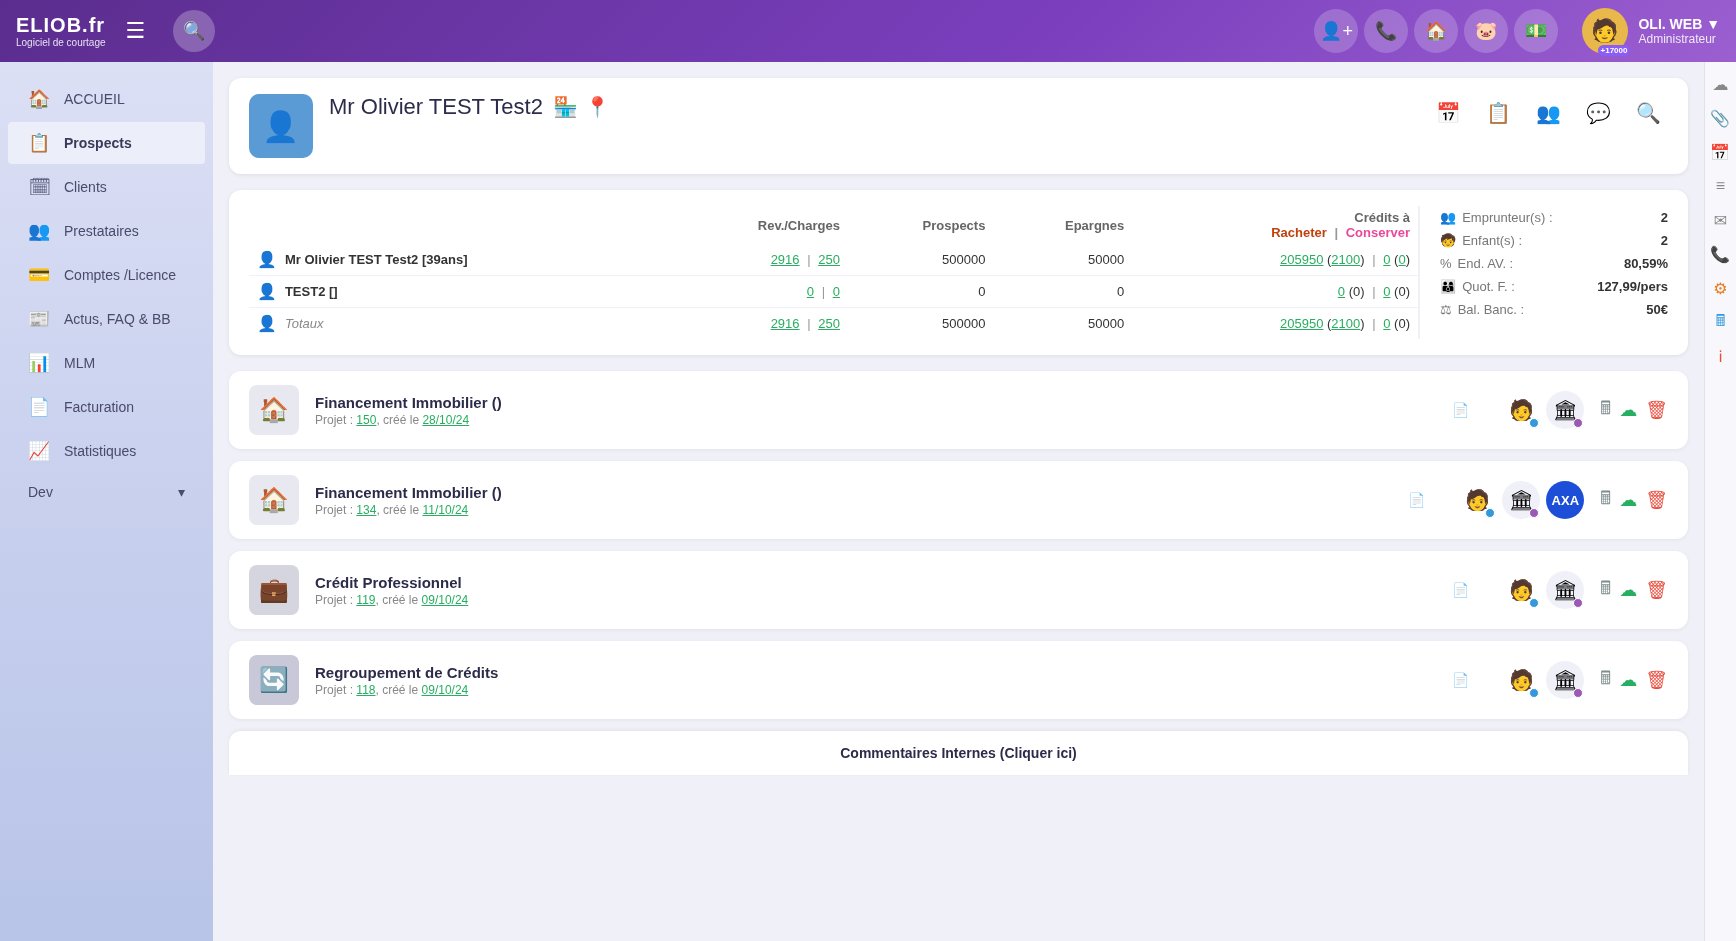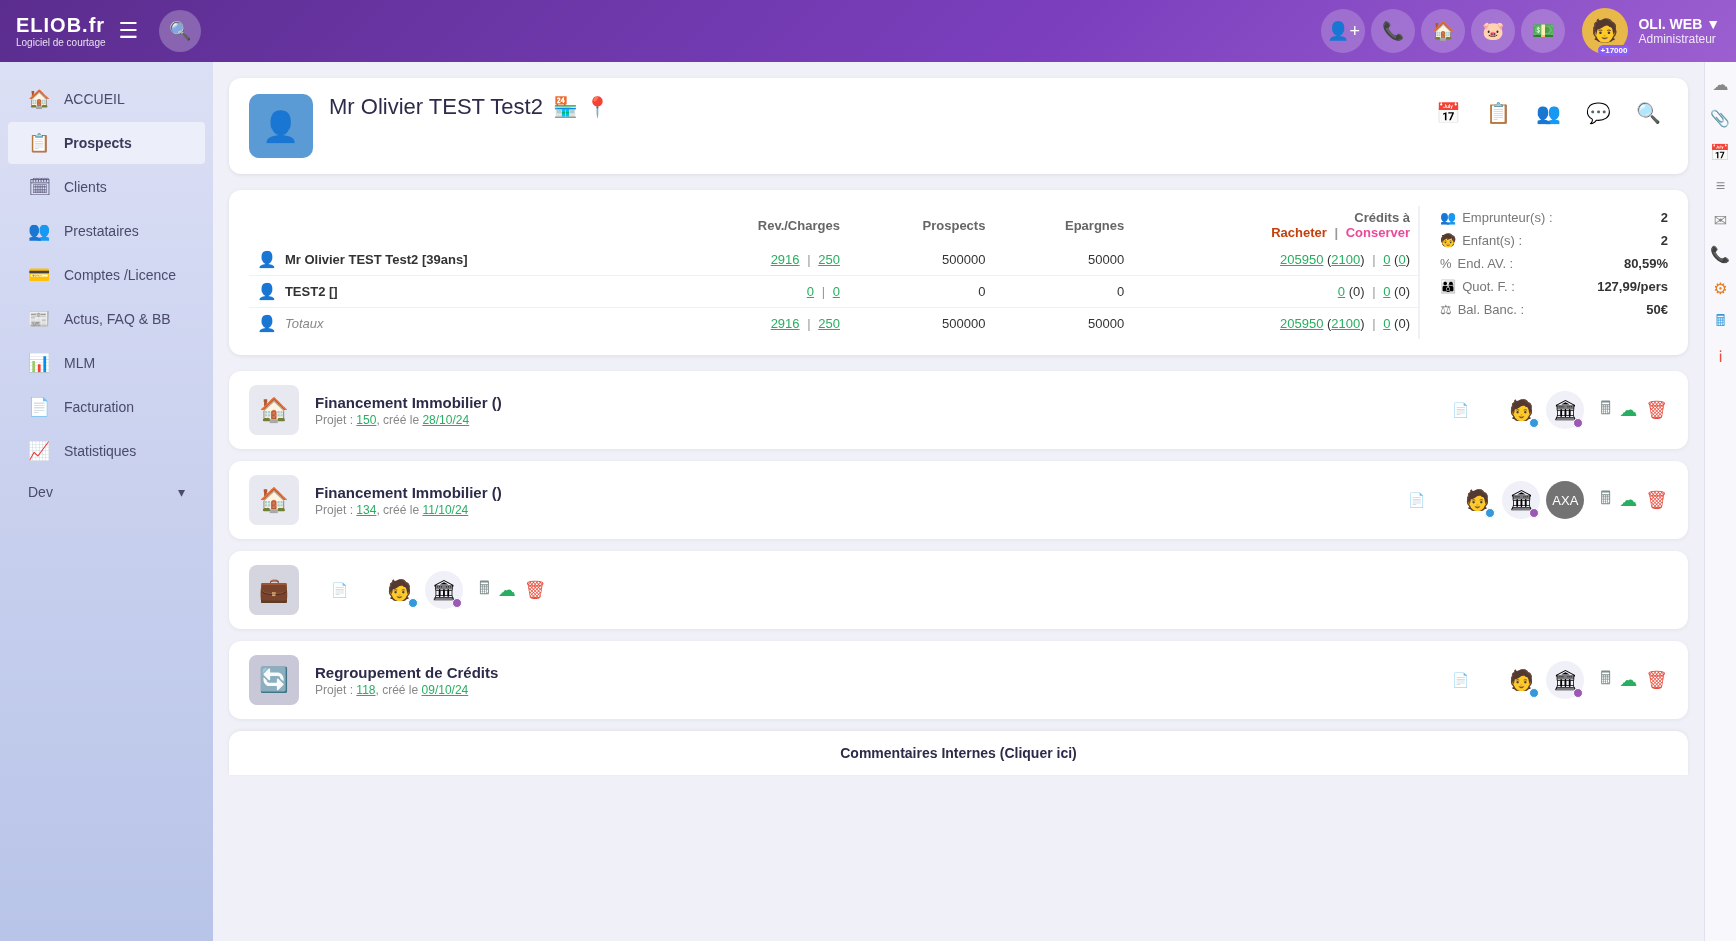--- a/index.html
+++ b/index.html
@@ -5,21 +5,21 @@
     * { box-sizing: border-box; margin: 0; padding: 0; }
     body { font-family: 'Segoe UI', Arial, sans-serif; background: #f0f0f5; display: flex; flex-direction: column; height: 941px; overflow: hidden; }
 
     
     .topnav {
       background: linear-gradient(135deg, #5b2d8e 0%, #7b3fbe 60%, #9b5fd0 100%);
       height: 62px;
       display: flex;
       align-items: center;
       padding: 0 16px;
-      gap: 5px;
+      gap: 12px;
       flex-shrink: 0;
       position: relative;
       z-index: 10;
     }
     .logo-area {
       display: flex;
       flex-direction: column;
       color: white;
       margin-right: 8px;
     }
@@ -250,23 +250,23 @@
       display: flex; align-items: center; justify-content: center;
       font-size: 20px; position: relative;
     }
     .bank-dot {
       width: 10px; height: 10px; border-radius: 50%;
       position: absolute; bottom: 1px; right: 1px;
       background: #9b59b6; border: 1px solid white;
     }
     .axa-logo {
       width: 38px; height: 38px; border-radius: 50%;
-      background: #737373;
-      display: flex; align-items: center; justify-content: center;
-      font-size: 13px; font-weight: normal; color: white;
+      background: #1d4ed8;
+      display: flex; align-items: center; justify-content: center;
+      font-size: 13px; font-weight: bold; color: white;
     }
     .project-actions { display: flex; align-items: center; gap: 8px; }
     .proj-action { font-size: 18px; cursor: pointer; }
     .proj-action.calc { color: #7f8c8d; }
     .proj-action.cloud { color: #27ae60; }
     .proj-action.del { color: #e74c3c; }
 
     
     .bottom-banner {
       background: white;
@@ -592,20 +592,26 @@
         <span class="proj-action calc">🖩</span>
         <span class="proj-action cloud">☁</span>
         <span class="proj-action del">🗑</span>
       </div>
     </div>
 
     <div class="project-card">
       <div class="project-thumb" style="background:#d5d5e0;">
         <span>💼</span>
       </div>
+      <div class="project-info">
+        <div class="project-title">Crédit Professionnel</div>
+        <div class="project-sub">
+          Projet : <a>119</a>, créé le <a>09/10/24</a>
+        </div>
+      </div>
       <div style="width:50px; display:flex; align-items:center; justify-content:center;">
         <span style="font-size:14px; color:#bbb;">📄</span>
       </div>
       <div class="project-agents">
         <div class="agent-avatar">
           🧑
           <div class="agent-dot"></div>
         </div>
         <div class="bank-avatar">
           🏛

